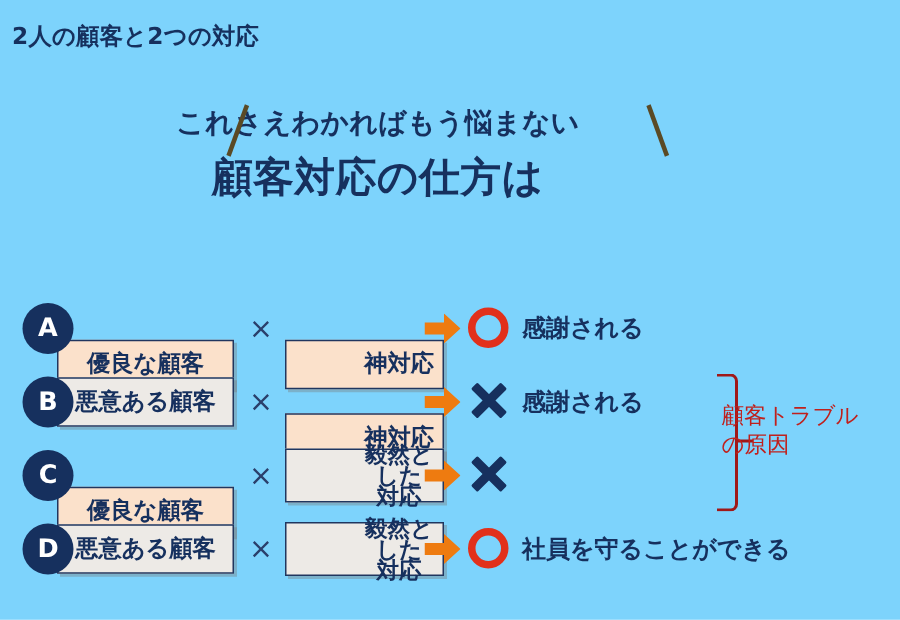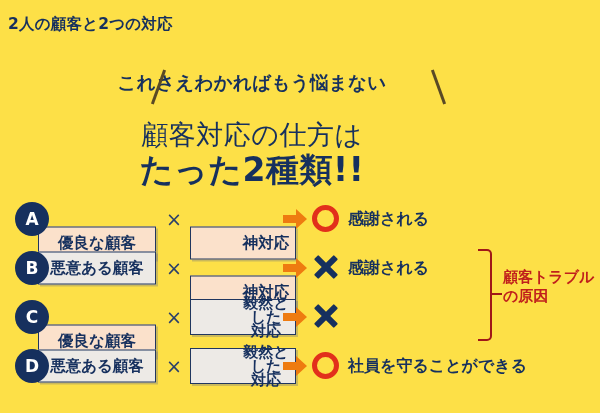--- a/index.html
+++ b/index.html
@@ -11,21 +11,21 @@
     height: 413px;
     background: #ffffff;
     font-family: "DejaVu Sans", "Liberation Sans", sans-serif;
     overflow: hidden;
     position: relative;
   }
   #page {
     position: relative;
     width: 600px;
     height: 413px;
-    background: #fde047;
+    background: #7dd3fc;
   }
 
   
   .page-title {
     position: absolute;
     left: 8px;
     top: 14px;
     font-size: 15.5px;
     font-weight: bold;
     color: #16305e;
@@ -63,25 +63,25 @@
   .slash-left {
     left: 157px;
     transform: rotate(20deg);
   }
   .slash-right {
     left: 437px;
     transform: rotate(-20deg);
   }
   .headline-1 {
     font-size: 27px;
-    font-weight: normal;
+    font-weight: bold;
     color: #16305e;
     line-height: 33px;
     letter-spacing: 0.5px;
-    margin-top: 18px;
+    margin-top: 2px;
     white-space: nowrap;
   }
   .headline-2 {
     font-size: 33px;
     font-weight: bold;
     color: #16305e;
     line-height: 38px;
     letter-spacing: 0.5px;
     white-space: nowrap;
   }
@@ -244,45 +244,44 @@
     position: absolute;
     left: 492px;
     top: 293px;
     width: 10px;
     height: 2px;
     background: #a01818;
     z-index: 1;
   }
   .bracket-caption {
     position: absolute;
-    left: 503px;
+    left: 481px;
     top: 268px;
     font-size: 15px;
-    font-weight: bold;
+    font-weight: normal;
     color: #c0201c;
     line-height: 19px;
     white-space: nowrap;
     z-index: 1;
   }
 </style>
 </head>
 <body>
 
 <div id="page">
 
   <div class="page-title">2人の顧客と2つの対応</div>
 
   <div class="headline-block">
     <div class="kicker-row">
       <div class="slash slash-left"></div>
       <div class="kicker-text">これさえわかればもう悩まない</div>
       <div class="slash slash-right"></div>
     </div>
     <div class="headline-1">顧客対応の仕方は</div>
-    <div class="headline-2">たった2種類!!</div>
   </div>
 
   <div class="rows">
 
     <div class="row">
       <div class="badge">A</div>
       <div class="chip customer peach">優良な顧客</div>
       <div class="times">×</div>
       <div class="chip response peach">神対応</div>
       <div class="arrow">

